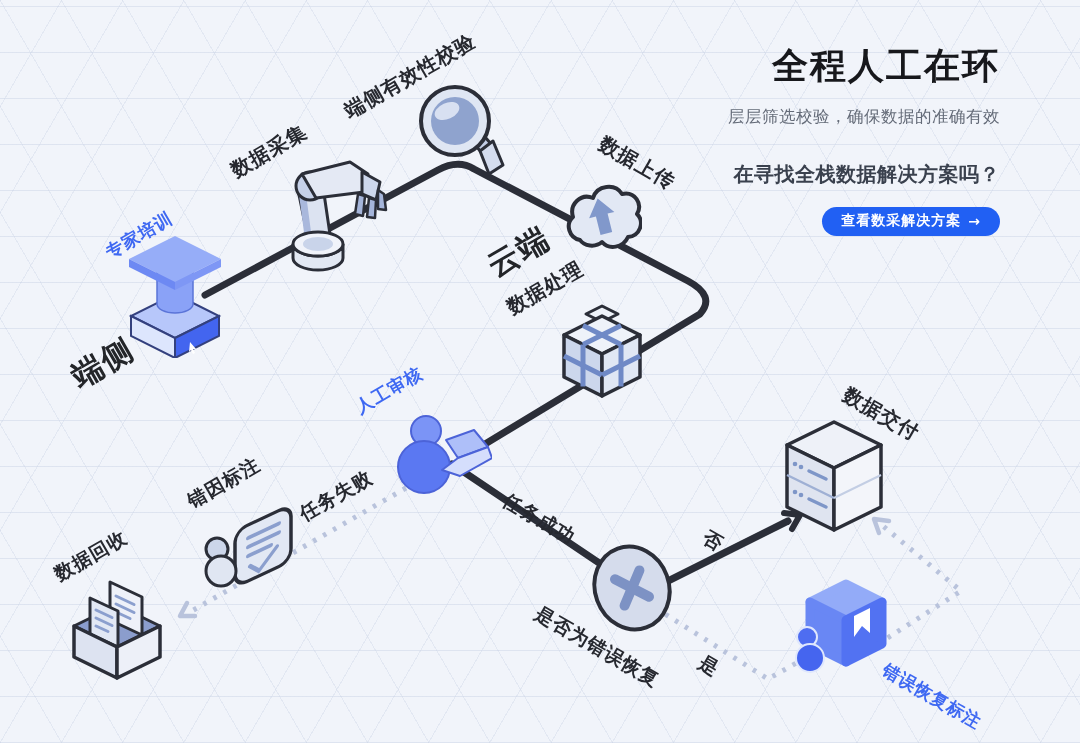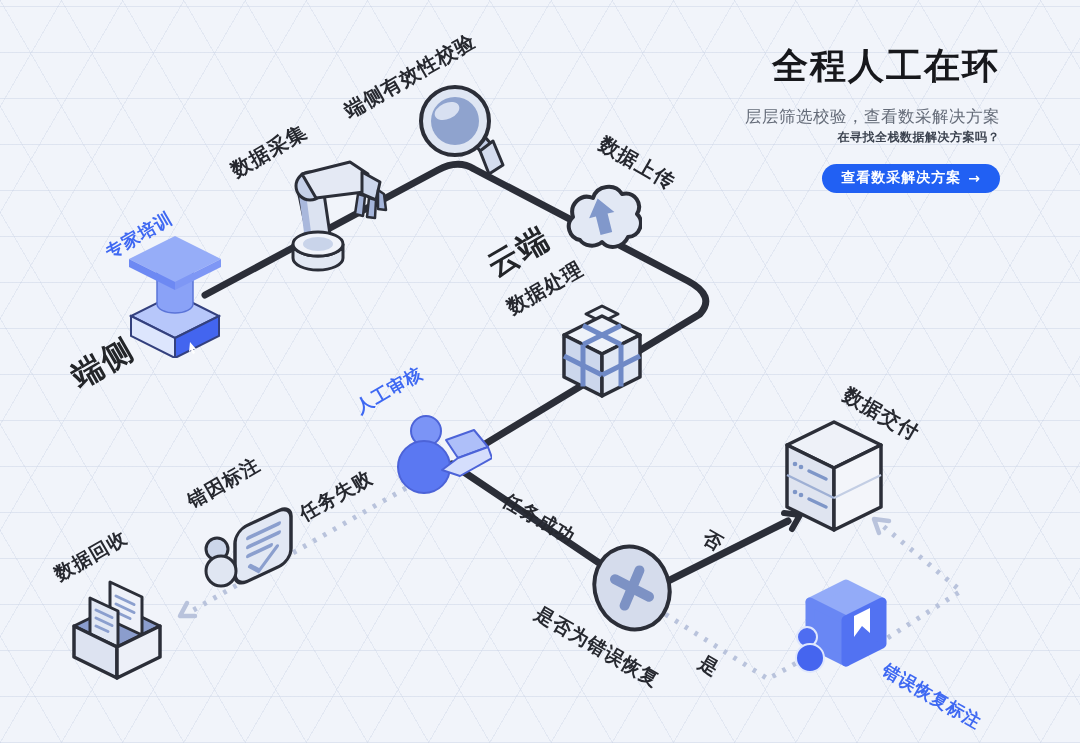--- a/index.html
+++ b/index.html
@@ -17,21 +17,21 @@
   .node svg{display:block;width:100%;height:100%;}
   .lbl{
     position:absolute;white-space:nowrap;font-weight:700;color:#26282f;
     letter-spacing:1px;transform:translate(-50%,-50%) rotate(var(--r,0deg));
   }
   .lbl-blue{color:#3e68f2;}
   .lbl-zone{font-weight:800;letter-spacing:2px;color:#232529;}
   .panel{position:absolute;top:42px;right:80px;text-align:right;}
   .panel-title{font-size:36px;font-weight:800;color:#17181c;letter-spacing:2px;margin:0;}
   .panel-sub{margin-top:15px;font-size:16.5px;font-weight:500;color:#646b78;letter-spacing:.5px;}
-  .panel-pitch{font-size:12px;font-weight:600;color:#3a414e;line-height:1.55;letter-spacing:.5px;}
+  .panel-pitch{margin-top:31px;font-size:20px;font-weight:600;color:#3a414e;line-height:1.55;letter-spacing:.5px;}
   .cta{
     display:inline-flex;align-items:center;gap:7px;margin-top:17px;
     background:#2160f3;color:#fff;font-size:14px;font-weight:700;
     padding:5px 19px 6px;border-radius:15px;border:none;cursor:pointer;
     font-family:inherit;letter-spacing:1px;
   }
 </style>
 </head>
 <body>
 
@@ -217,21 +217,21 @@
   <div class="lbl" style="left:597px;top:647px;font-size:19px;--r:30deg;">是否为错误恢复</div>
   <div class="lbl" style="left:713px;top:541px;font-size:19px;--r:30deg;">否</div>
   <div class="lbl" style="left:709px;top:666px;font-size:19px;--r:30deg;">是</div>
   <div class="lbl" style="left:881px;top:414px;font-size:20px;--r:30deg;">数据交付</div>
   <div class="lbl lbl-blue" style="left:932px;top:696px;font-size:17.5px;--r:30deg;">错误恢复标注</div>
   <div class="lbl" style="left:224px;top:483px;font-size:19px;--r:-30deg;">错因标注</div>
   <div class="lbl" style="left:91px;top:556px;font-size:19px;--r:-30deg;">数据回收</div>
 
   <div class="panel">
     <h1 class="panel-title">全程人工在环</h1>
-    <div class="panel-sub">层层筛选校验，查看数采解决方案</div>
+    <div class="panel-sub">层层筛选校验，确保数据的准确有效</div>
     <div class="panel-pitch">
       <div>在寻找全栈数据解决方案吗？</div>
     </div>
     <div>
       <button class="cta">
         <span>查看数采解决方案</span>
         <span>→</span>
       </button>
     </div>
   </div>

